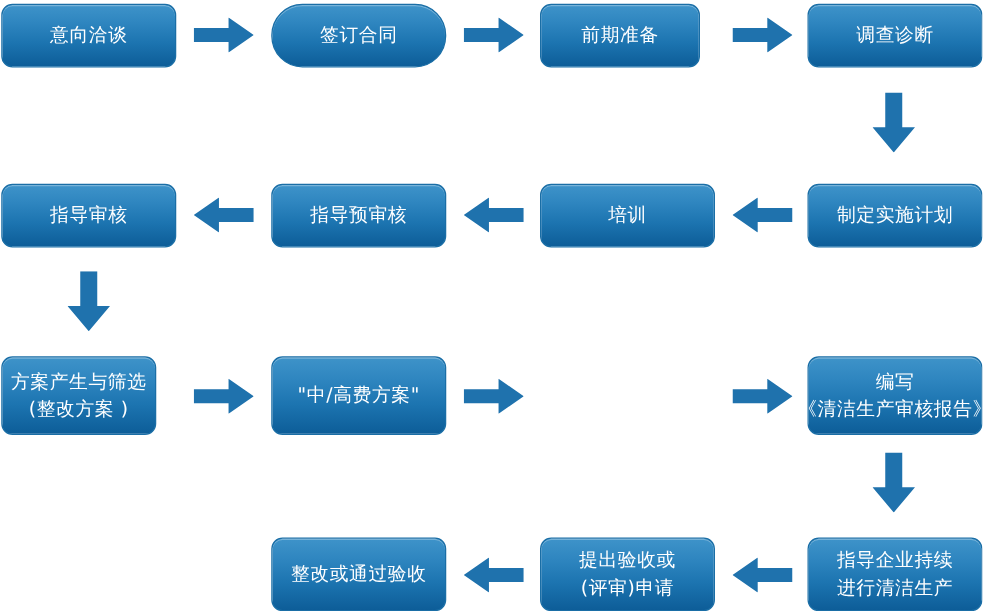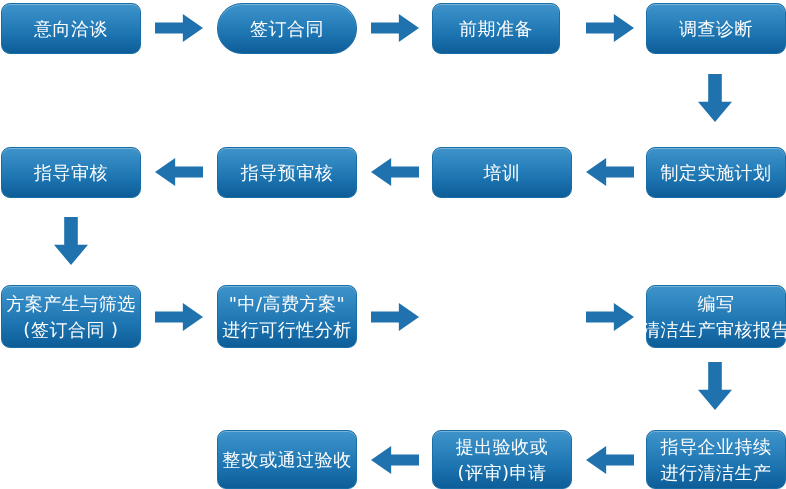--- a/index.html
+++ b/index.html
@@ -33,21 +33,21 @@
                 #2f86c0 28%,
                 #1c74b0 62%,
                 #0d5d98 100%);
     border: 1px solid #1a6ea6;
     box-shadow: inset 0 1px 0 rgba(255,255,255,0.30);
     display: flex;
     flex-direction: column;
     align-items: center;
     justify-content: center;
     color: #ffffff;
-    font-size: 18px;
+    font-size: 15px;
     line-height: 1.42;
     letter-spacing: 0.5px;
     text-align: center;
     white-space: nowrap;
     user-select: none;
   }
   .node .ln {
     display: block;
   }
 
@@ -81,27 +81,26 @@
     </div>
     <div class="node" style="left: 217px; top: 147px; width: 140px; height: 51px;">
       <span class="ln">指导预审核</span>
     </div>
     <div class="node" style="left: 646px; top: 147px; width: 140px; height: 51px;">
       <span class="ln">制定实施计划</span>
     </div>
     <div class="node" style="left: 432px; top: 147px; width: 140px; height: 51px;">
       <span class="ln">培训</span>
     </div>
-    <div class="node" style="left: 1px; top: 285px; width: 140px; height: 63px;">
+    <div class="node" style="left: 1px; top: 285px; width: 124px; height: 63px;">
       <span class="ln">方案产生与筛选</span>
-      <span class="ln">(签订合同 )</span>
+      <span class="ln">(整改方案 )</span>
     </div>
     <div class="node" style="left: 217px; top: 285px; width: 140px; height: 63px;">
       <span class="ln">"中/高费方案"</span>
-      <span class="ln">进行可行性分析</span>
     </div>
     <div class="node" style="left: 646px; top: 285px; width: 140px; height: 63px;">
       <span class="ln">编写</span>
       <span class="ln">《清洁生产审核报告》</span>
     </div>
     <div class="node" style="left: 217px; top: 430px; width: 140px; height: 59px; align-items: center;">
       <span class="ln">整改或通过验收</span>
     </div>
     <div class="node" style="left: 432px; top: 430px; width: 140px; height: 59px;">
       <span class="ln">提出验收或</span>

